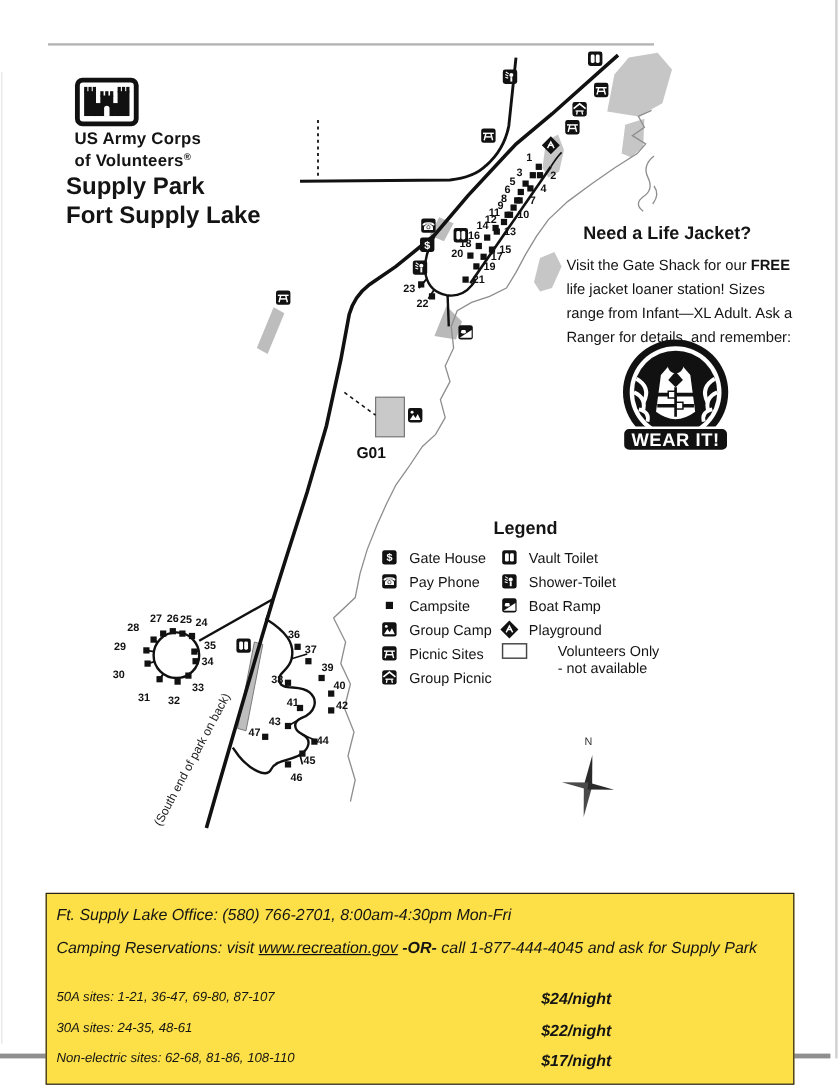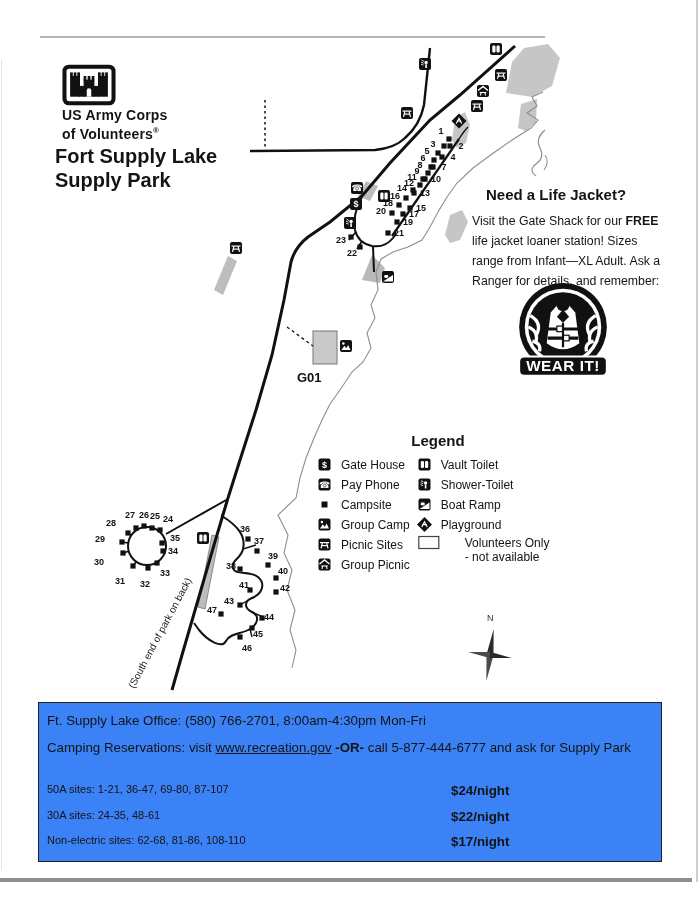--- a/index.html
+++ b/index.html
@@ -28,21 +28,21 @@
   .legend{left:318px;top:432px;width:200px;}
   .legend .ltitle{text-align:center;font-weight:bold;font-size:15px;margin-bottom:6px;padding-left:60px;width:120px;}
   .legend-cols{display:flex;gap:8px;}
   .legend-col{display:flex;flex-direction:column;}
   .lrow{display:flex;align-items:center;gap:10px;height:20px;}
   .lrow .llabel{font-size:12px;white-space:nowrap;}
   .lrow.tall{height:32px;align-items:flex-start;gap:25px;}
   .lrow.tall .llabel{white-space:normal;width:88px;line-height:14px;margin-top:1px;}
 
   
-  .infobox{left:38px;top:702px;width:622px;height:158px;border:1.5px solid #222;background:#3b82f6;}
+  .infobox{left:38px;top:744px;width:622px;height:158px;border:1.5px solid #222;background:#fde047;font-style:italic;}
   .infobox .line{position:absolute;left:8px;font-size:13.3px;white-space:nowrap;}
   .infobox .rate-label{position:absolute;left:8px;font-size:11px;}
   .infobox .rate-price{position:absolute;left:412px;font-weight:bold;font-size:13.3px;}
   .ul{text-decoration:underline;}
   .b{font-weight:bold;}
 
   svg text{font-family:"Liberation Sans",sans-serif;}
 </style>
 </head>
 <body>
@@ -73,22 +73,22 @@
         <rect x="35" y="24" width="6" height="12"></rect>
     </g>
     <path d="M27.5 36 v-7 a2.5 2.5 0 0 1 5 0 v7 z" fill="#fff"></path>
   </svg>
 </div>
 <div class="abs agency">
   <div>US Army Corps</div>
   <div><span>of Volunteers</span><sup>®</sup></div>
 </div>
 <div class="abs park-title">
+  <div>Supply Park</div>
   <div>Fort Supply Lake</div>
-  <div>Supply Park</div>
 </div>
 
 <svg id="map" class="abs" style="left:0;top:0;" width="700" height="700" viewBox="0 0 700 700">
 
   <g fill="#c6c6c6" stroke="none">
     <polygon points="506,93 512,62 524,48 548,44 560,58 552,86 532,97"></polygon>
     <polygon points="518,128 521,104 537,99 536,122 526,131"></polygon>
     <polygon points="452,140 455,118 465,112 470,125 466,143 457,148"></polygon>
     <polygon points="445,235 450,215 462,210 468,222 460,240 450,243"></polygon>
     <polygon points="362,280 372,255 385,268 380,283" fill="#b9b9b9"></polygon>
@@ -465,21 +465,21 @@
           </svg>
           <span class="llabel">Volunteers Only - not available</span>
         </div>
       </div>
   </div>
 </div>
 
 <div class="abs infobox">
   <div class="line" style="top:10px;">Ft. Supply Lake Office: (580) 766-2701, 8:00am-4:30pm Mon-Fri</div>
   <div class="line" style="top:37px;">
-    <span>Camping Reservations: visit </span><span class="ul">www.recreation.gov</span><span class="b"> -OR- </span><span> call 5-877-444-6777 and ask for Supply Park</span>
+    <span>Camping Reservations: visit </span><span class="ul">www.recreation.gov</span><span class="b"> -OR- </span><span> call 1-877-444-4045 and ask for Supply Park</span>
   </div>
   <div>
       <div class="rate-label" style="top: 80px;">50A sites: 1-21, 36-47, 69-80, 87-107</div>
       <div class="rate-price" style="top: 80px;">$24/night</div>
       <div class="rate-label" style="top: 106px;">30A sites: 24-35, 48-61</div>
       <div class="rate-price" style="top: 106px;">$22/night</div>
       <div class="rate-label" style="top: 131px;">Non-electric sites: 62-68, 81-86, 108-110</div>
       <div class="rate-price" style="top: 131px;">$17/night</div>
     </div>
 </div>

